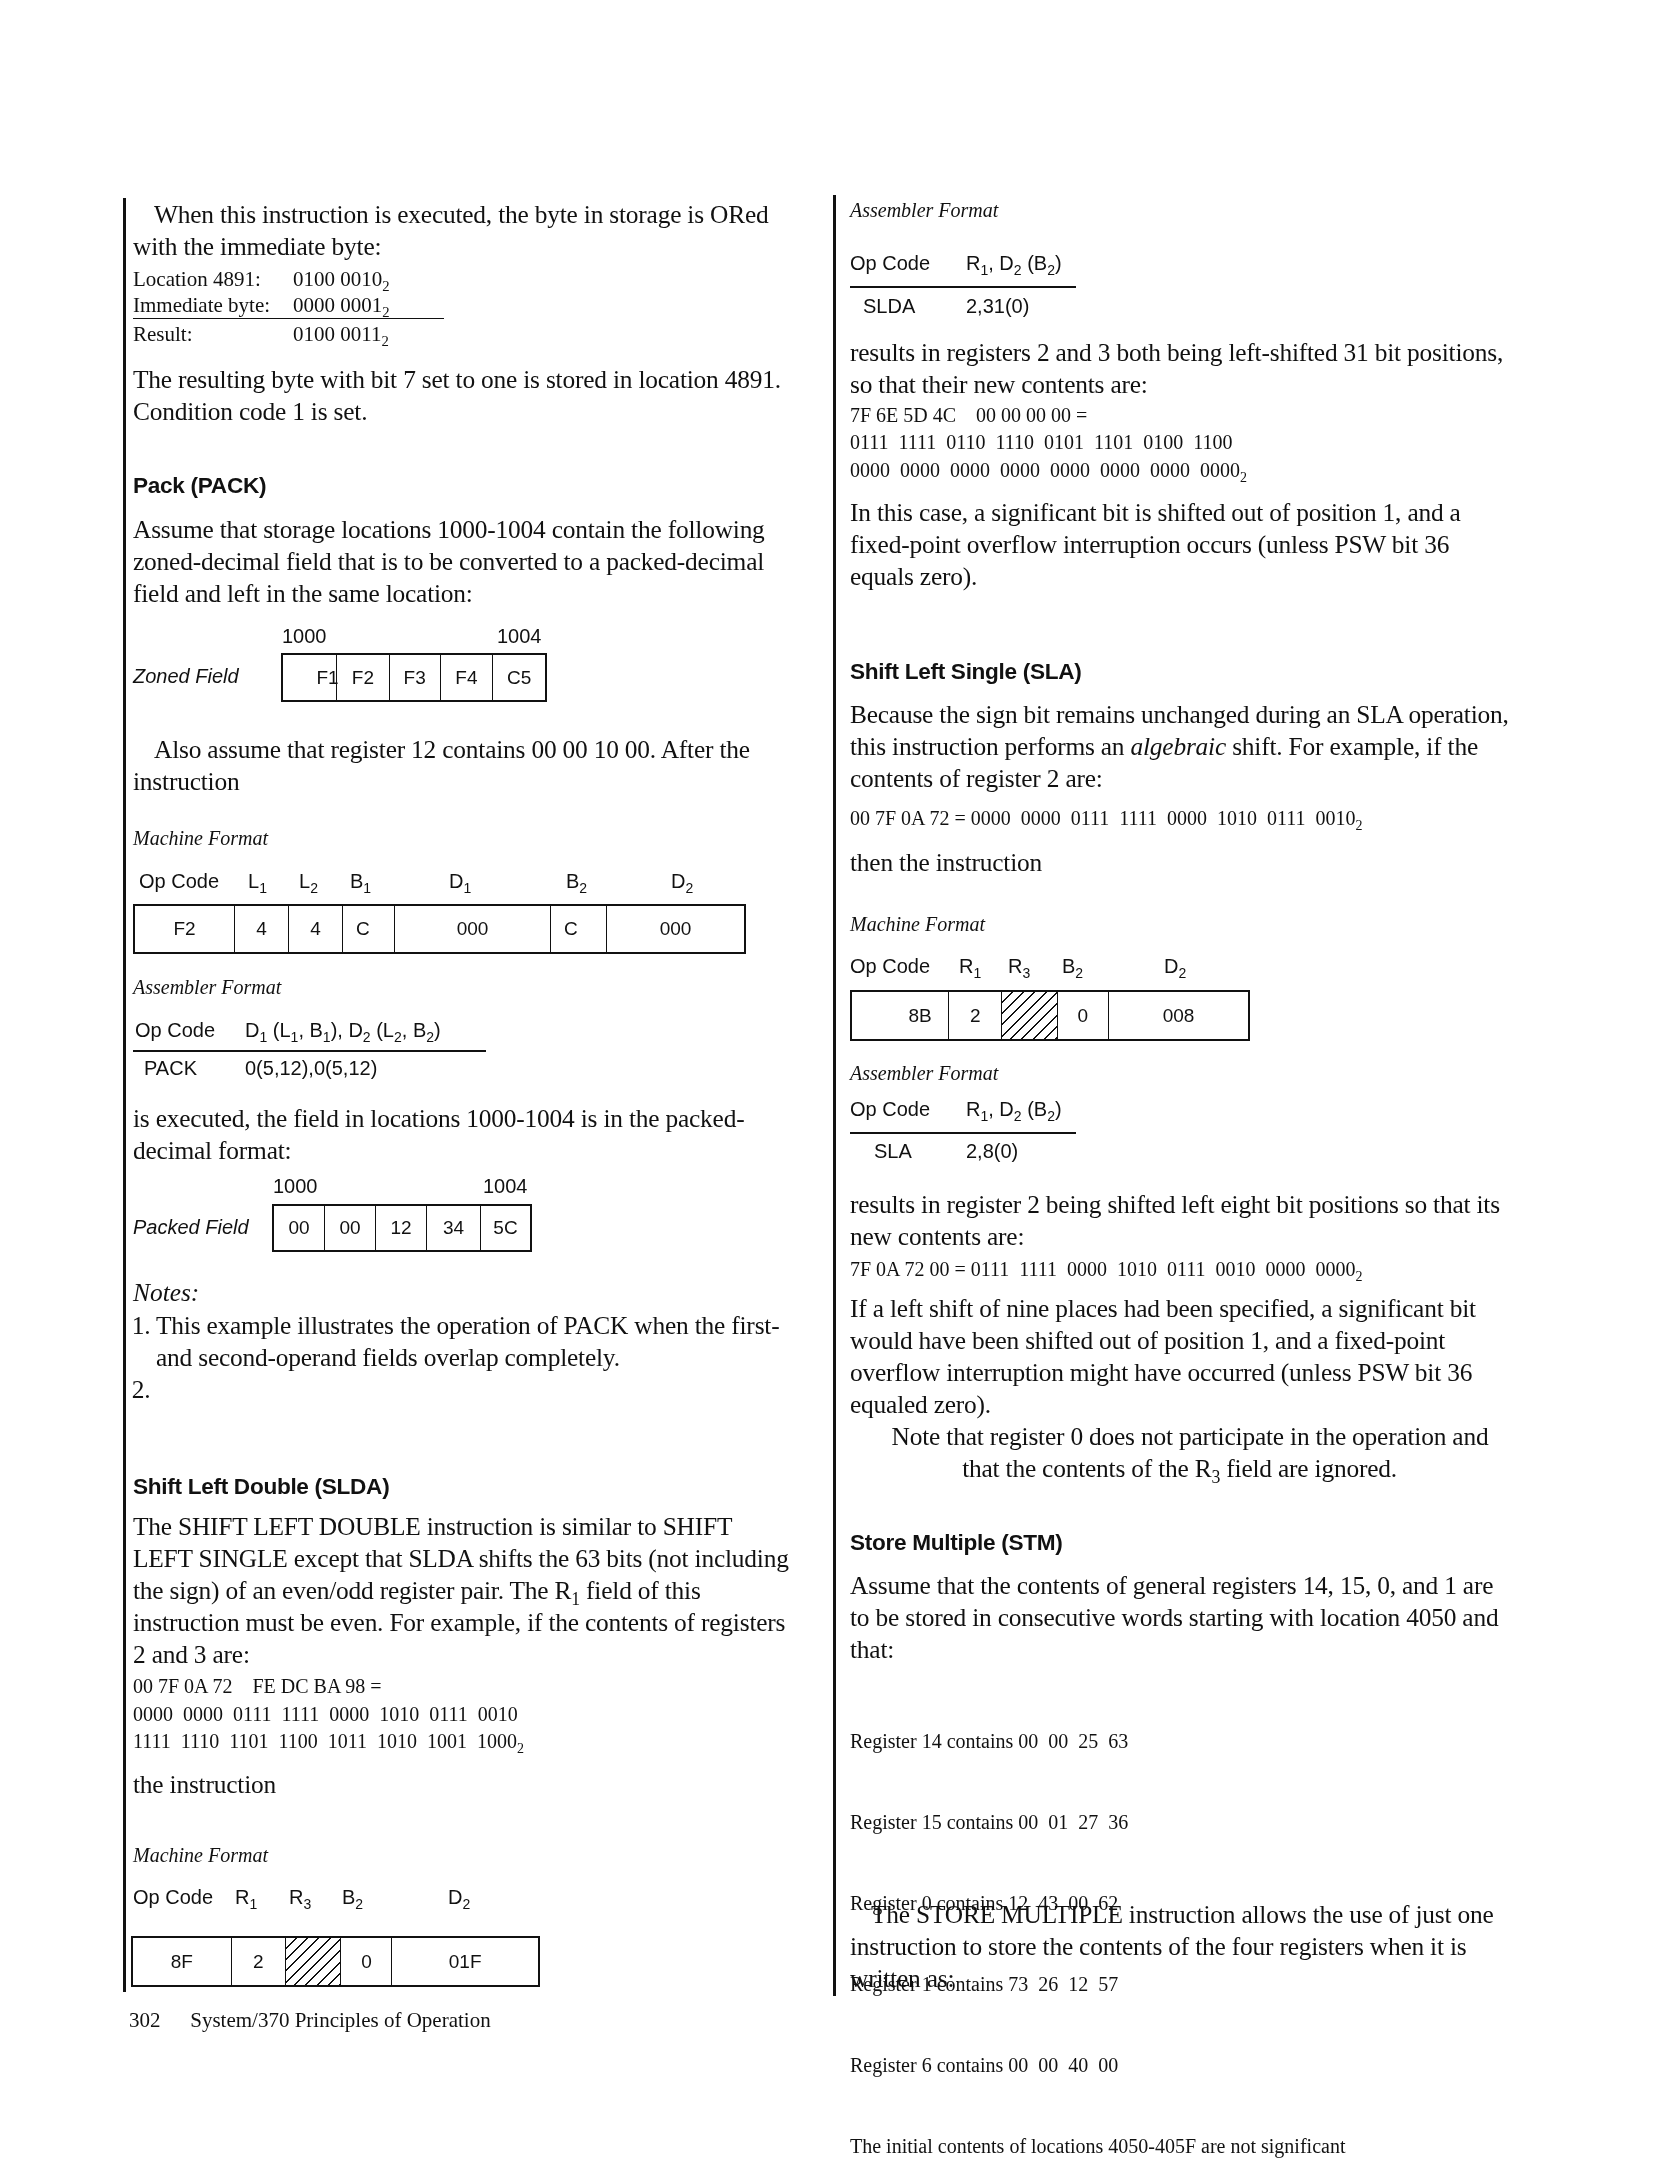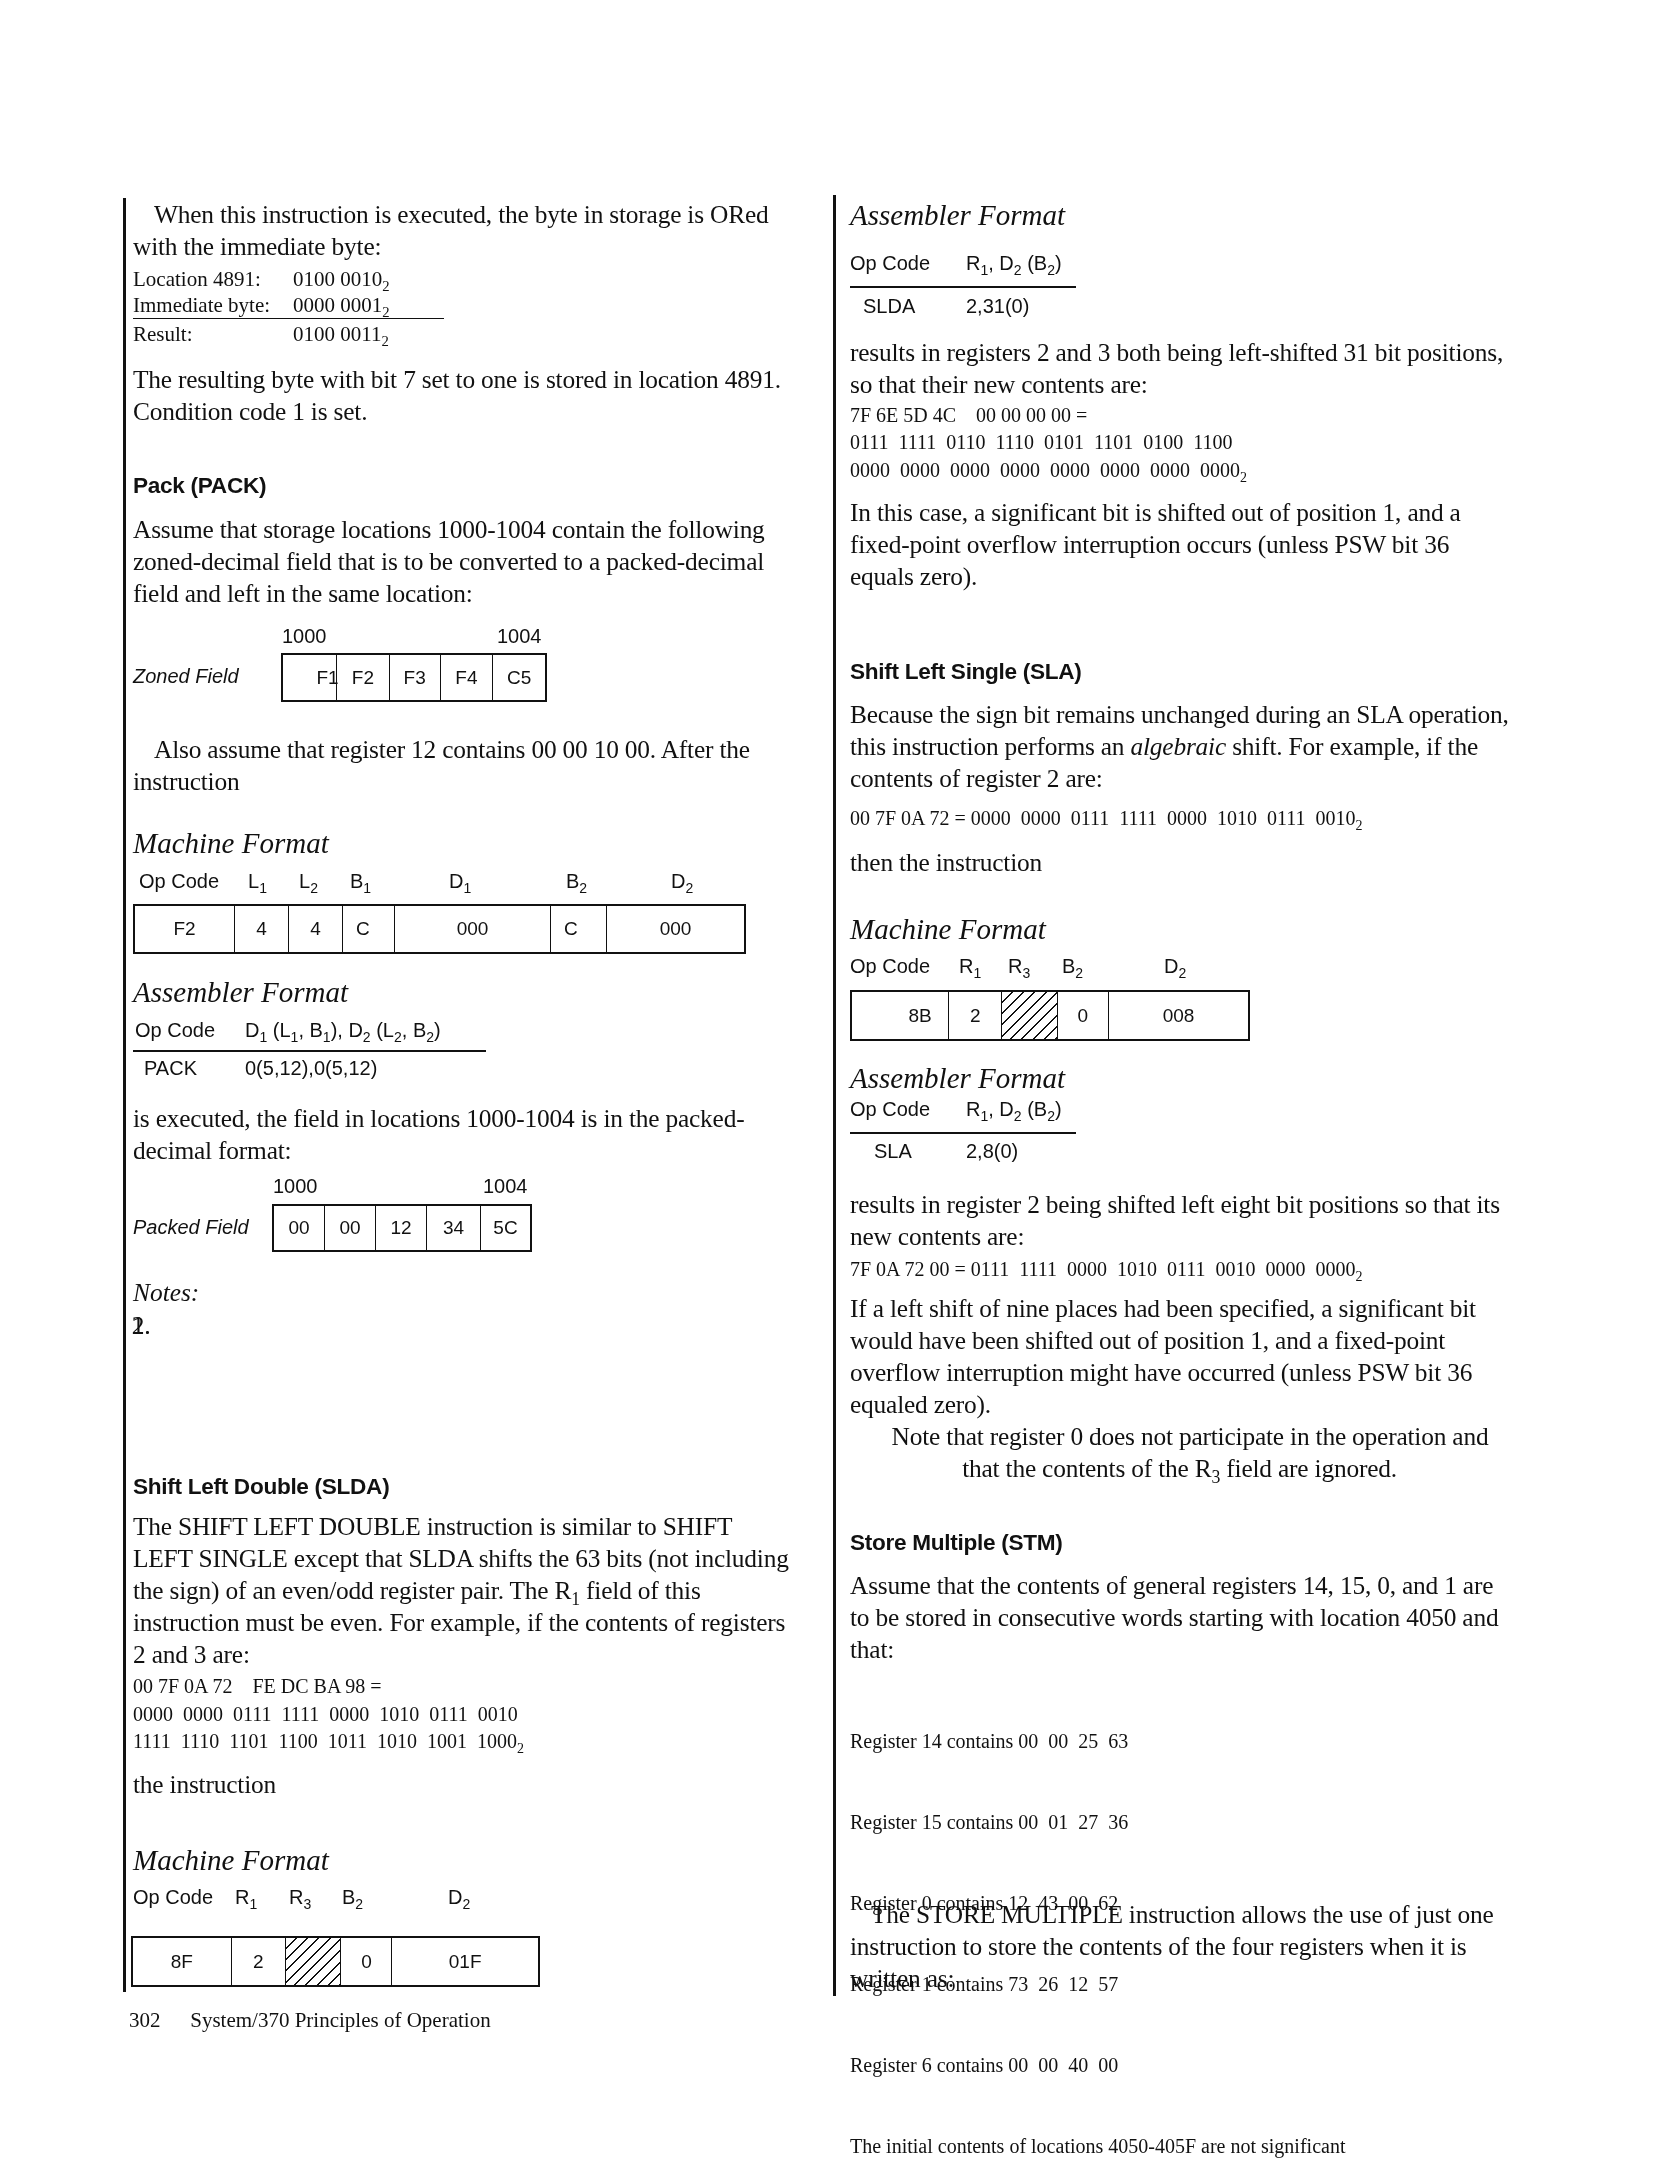--- a/index.html
+++ b/index.html
@@ -5,21 +5,21 @@
   html,body{margin:0;padding:0;background:#fff;}
   body{width:1680px;height:2174px;position:relative;overflow:hidden;color:#111;
        font-family:"Liberation Serif","DejaVu Serif",serif;}
   .abs{position:absolute;}
   .bar{position:absolute;width:2.8px;background:#111;}
   .serif{font-family:"Liberation Serif","DejaVu Serif",serif;}
   .body{font-size:25.4px;line-height:32px;letter-spacing:-0.2px;}
   .small{font-size:21px;line-height:26px;}
   .tiny{font-size:20px;line-height:27px;}
   .h{font-family:"Liberation Sans","DejaVu Sans",sans-serif;font-weight:bold;font-size:22.6px;letter-spacing:-0.3px;}
-  .it{font-style:italic;font-size:29px;}
+  .it{font-style:italic;font-size:20px;}
   .lbl-it{font-family:"Liberation Sans","DejaVu Sans",sans-serif;font-style:italic;font-size:20px;}
   sub{font-size:0.7em;vertical-align:-0.35em;line-height:0;}
   .row{display:flex;position:absolute;border:2.4px solid #111;box-sizing:border-box;}
   .cell{box-sizing:border-box;border-right:1.9px solid #111;display:flex;align-items:center;justify-content:center;
         font-family:"Liberation Sans","DejaVu Sans",sans-serif;font-size:19px;height:100%;}
   .cell:last-child{border-right:none;}
   .hatch{background:repeating-linear-gradient(135deg,#fff 0 6.6px,#111 6.6px 8px);}
   .hdr{position:absolute;font-family:"Liberation Sans","DejaVu Sans",sans-serif;font-size:20px;white-space:nowrap;}
   .rule{position:absolute;height:1.9px;background:#111;}
   .indent{text-indent:21px;}
@@ -106,21 +106,21 @@
 <div class="row" style="left:272px;top:1204px;width:260px;height:48px;">
   <div class="cell" style="width:52px;">00</div>
   <div class="cell" style="width:52px;">00</div>
   <div class="cell" style="width:52px;">12</div>
   <div class="cell" style="width:55px;">34</div>
   <div class="cell" style="width:50px;">5C</div>
 </div>
 
 <div class="abs serif" style="left:133px;top:1278px;font-size:25.4px;font-style:italic;">Notes:</div>
 <ul class="abs ol body" style="left:128px;top:1309px;width:669px;">
-  <li><span class="num">1.</span></li>
+  <li><span class="num">1.</span><span>This example illustrates the operation of PACK when the first- and second-operand fields overlap completely.</span></li>
   <li><span class="num">2.</span></li>
 </ul>
 
 <div class="abs h" style="left:133px;top:1474px;">Shift Left Double (SLDA)</div>
 <div class="abs body" style="left:133px;top:1510px;width:664px;">
   <span>The SHIFT LEFT DOUBLE instruction is similar to SHIFT LEFT SINGLE except that SLDA shifts the 63 bits (not including the sign) of an even/odd register pair. The R</span><sub>1</sub><span> field of this instruction must be even. For example, if the contents of registers 2 and 3 are:</span>
 </div>
 <div class="abs tiny" style="left:133px;top:1673px;white-space:pre;">00 7F 0A 72    FE DC BA 98 =</div>
 <div class="abs tiny" style="left:133px;top:1701px;white-space:pre;">0000  0000  0111  1111  0000  1010  0111  0010</div>
 <div class="abs tiny" style="left:133px;top:1728px;white-space:pre;"><span>1111  1110  1101  1100  1011  1010  1001  1000</span><sub>2</sub></div>

